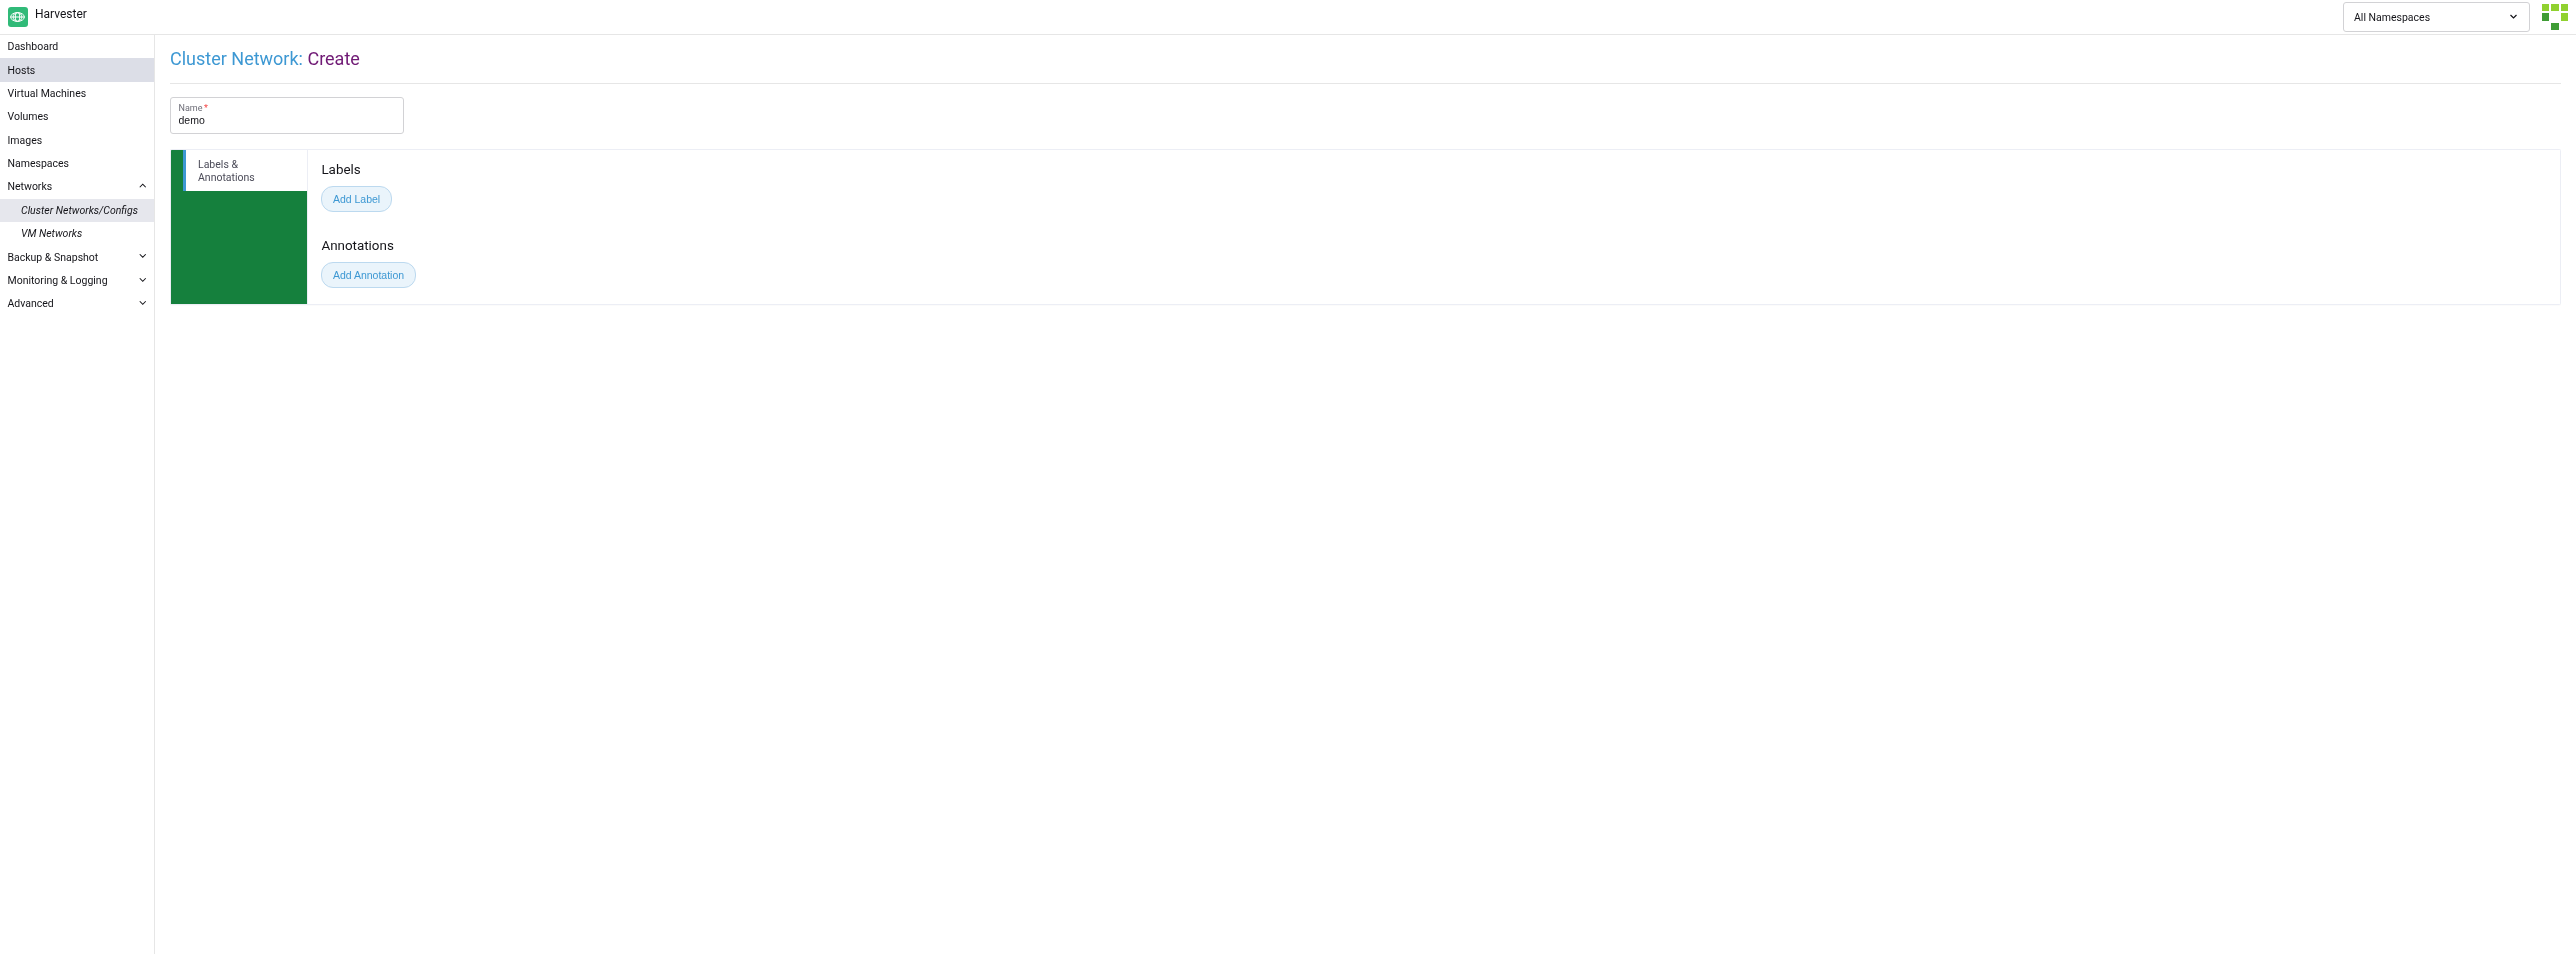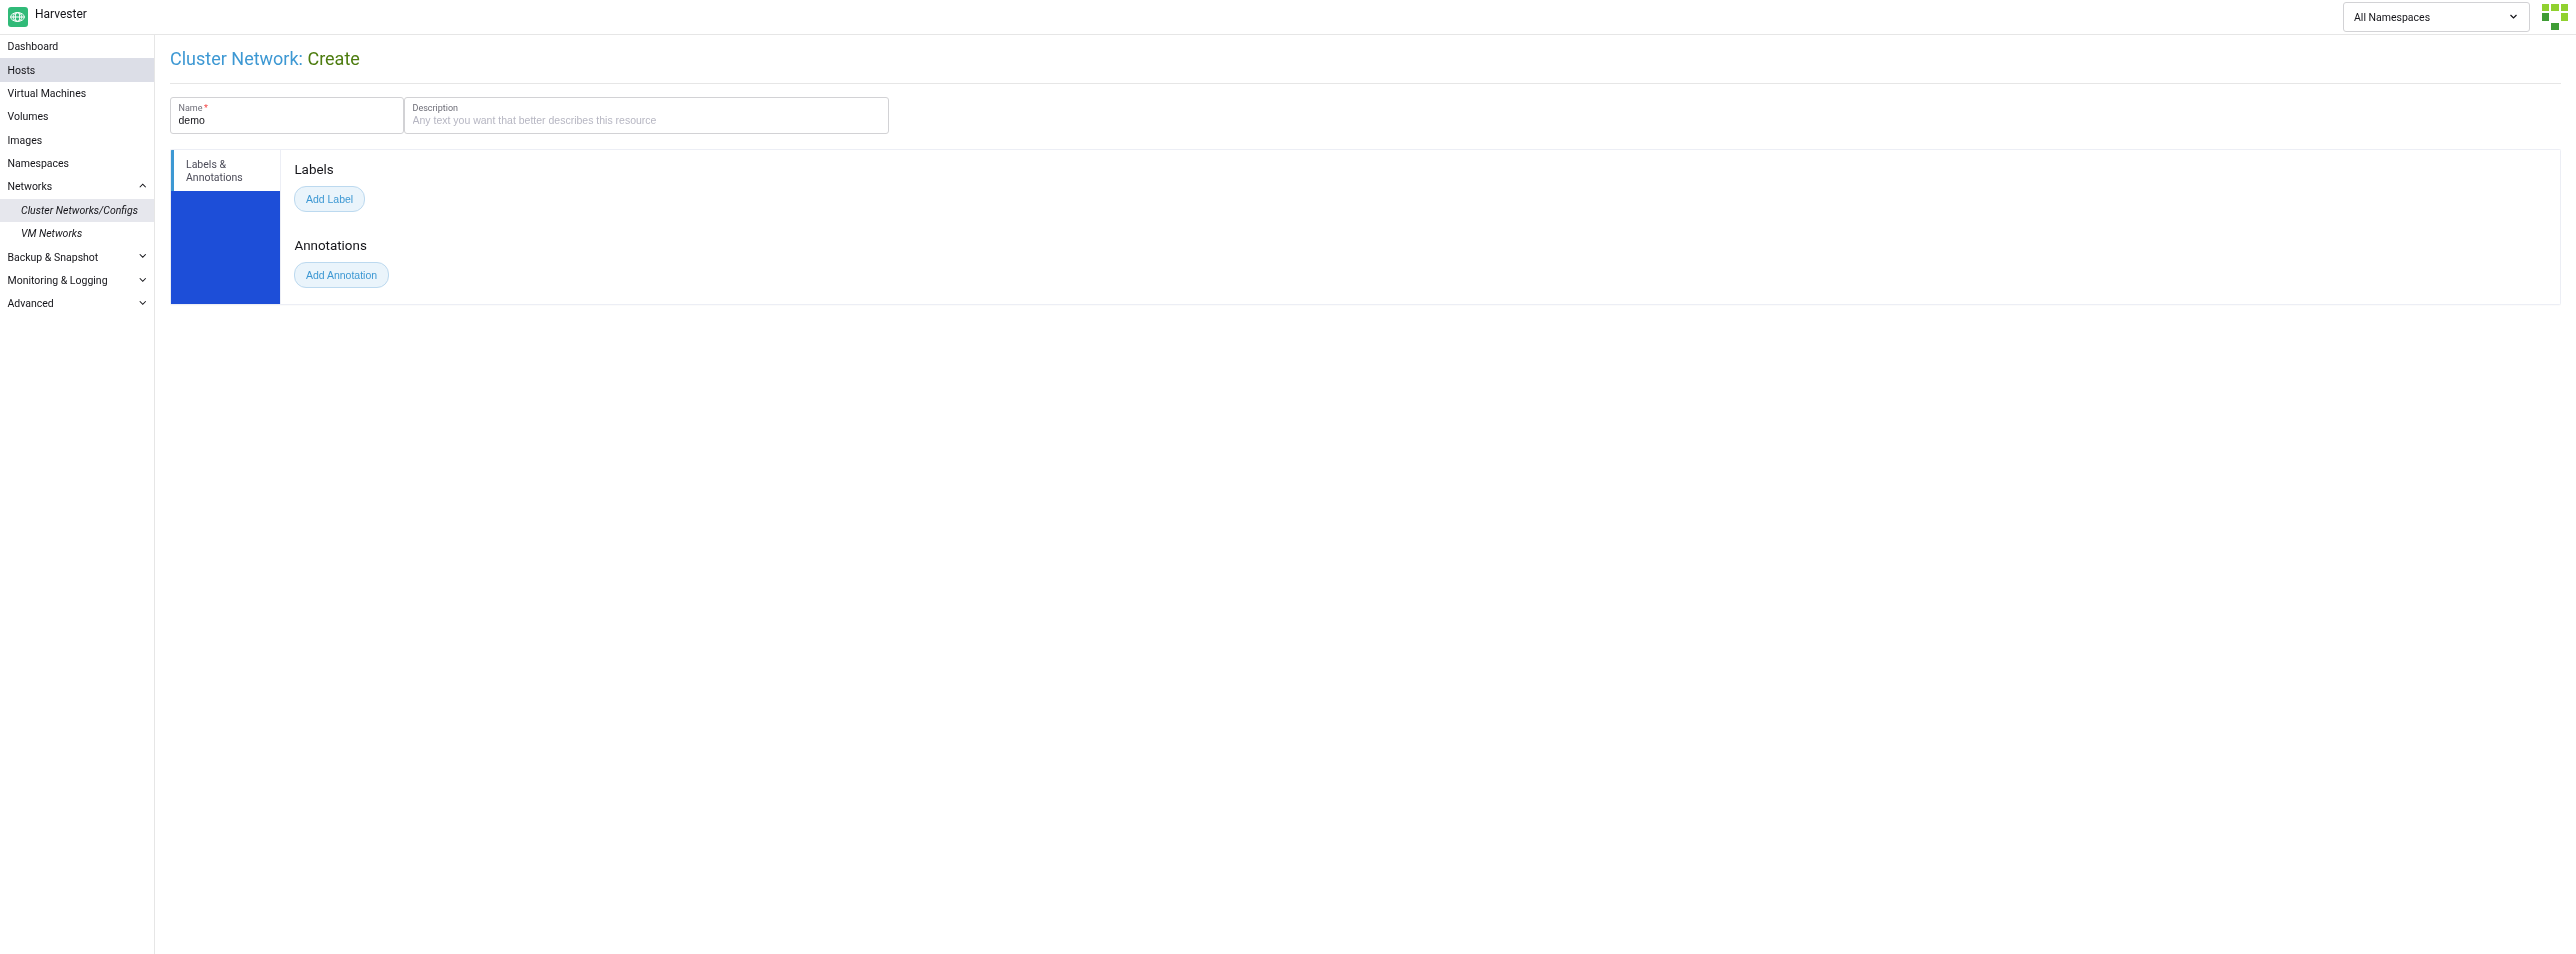--- a/index.html
+++ b/index.html
@@ -84,21 +84,21 @@
   .side-item .caret { font-size: 7.5px; color: #141419; }
 
   
   .main { flex: 1; padding: 13.4px 15px; }
   .page-title {
     font-size: 18px;
     font-weight: 400;
     margin-bottom: 13.4px;
   }
   .page-title .crumb { color: #3d98d3; }
-  .page-title .action { color: #4d7c0f; }
+  .page-title .action { color: #701a75; }
   hr.divider { border: none; border-top: 0.7px solid #e6e6e6; margin-bottom: 13.4px; }
 
   
   .form-row { display: flex; margin-bottom: 15px; }
   .field {
     border: 0.7px solid #d2d2d5;
     border-radius: 3px;
     padding: 4.5px 7.5px 6px;
   }
   .field.name { width: 234px; }
@@ -118,23 +118,24 @@
   
   .panel {
     display: flex;
     border: 0.7px solid #eceef5;
     border-radius: 1.5px;
     background: #fff;
     box-shadow: 0 0.7px 1.5px rgba(0,0,0,0.02);
     overflow: hidden;
   }
   .panel-tabs {
-    width: 110px;
-    background: #1d4ed8;
+    width: 137px;
+    background: #15803d;
     border-right: 0.7px solid #eceef5;
+    padding-left: 12px;
   }
   .panel-tab {
     padding: 7.5px 12px;
     font-size: 10.5px;
     color: #4b4b58;
     background: #fff;
     border-left: 3px solid #3d98d3;
     cursor: pointer;
   }
   .panel-body {
@@ -251,24 +252,20 @@
     </h1>
     <hr class="divider">
 
     <div class="form-row">
       <div class="field name">
         <div class="field-label">
           <span>Name</span><span class="req">*</span>
         </div>
         <input class="field-input" type="text" value="demo" style="">
       </div>
-      <div class="field desc">
-        <div class="field-label">Description</div>
-        <input class="field-input" type="text" placeholder="Any text you want that better describes this resource" style="">
-      </div>
     </div>
 
     <div class="panel">
       <div class="panel-tabs">
         <div class="panel-tab">Labels &amp; Annotations</div>
       </div>
       <div class="panel-body">
         <div class="section-title">Labels</div>
         <button class="ghost-btn">Add Label</button>
         <div class="section-gap"></div>

